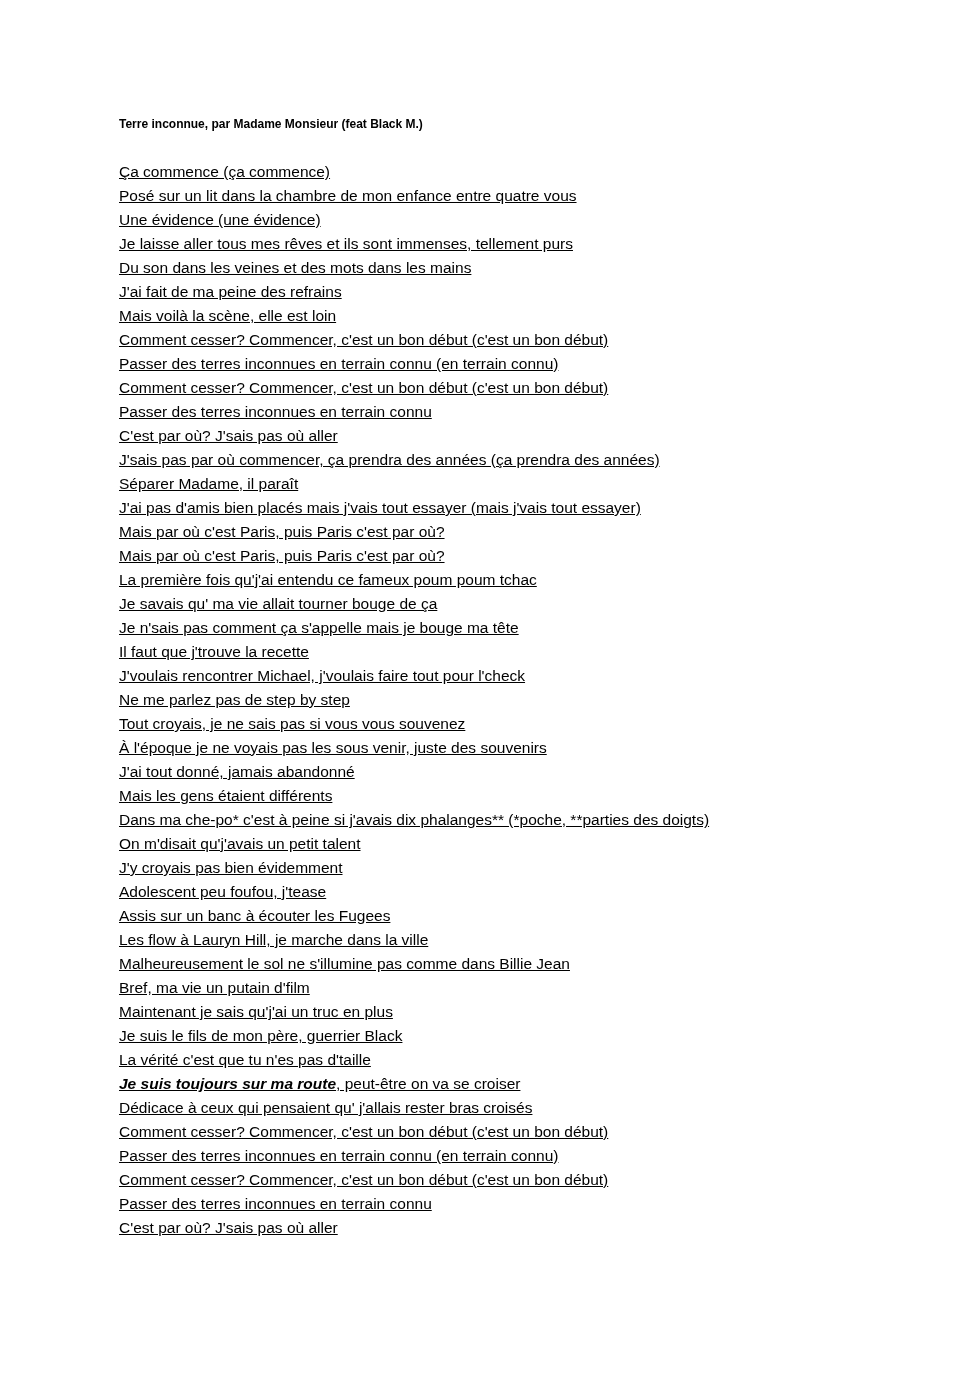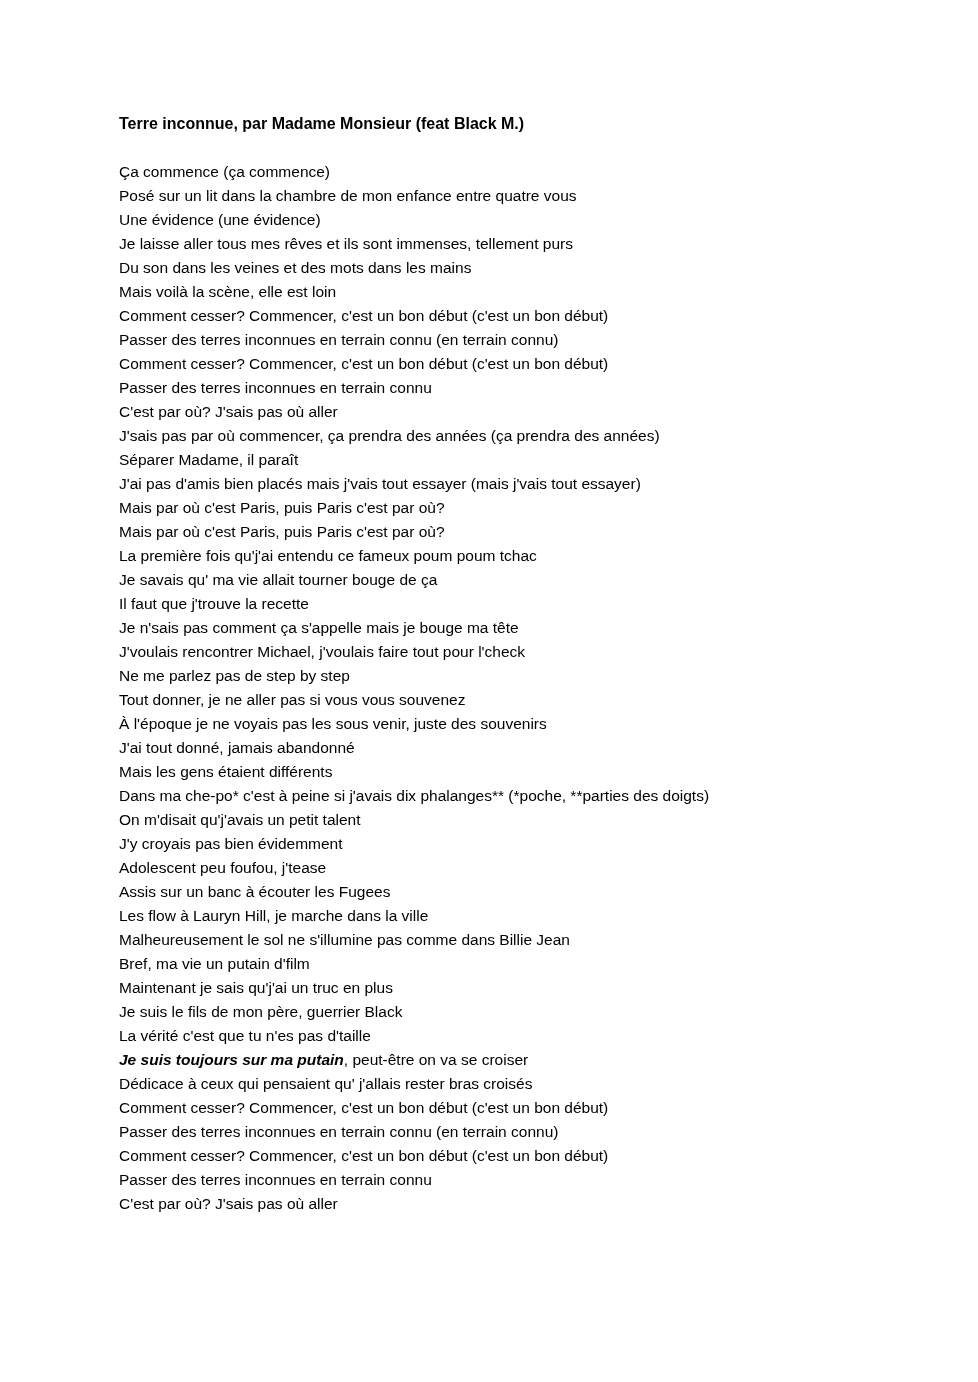--- a/index.html
+++ b/index.html
@@ -14,78 +14,80 @@
     box-sizing: border-box;
     background: #ffffff;
     color: #000000;
     font-family: "Liberation Sans", "DejaVu Sans", sans-serif;
     font-size: 15.5px;
     line-height: 24px;
     padding: 112px 110px 0 119px;
     overflow: hidden;
   }
   .doc-title {
-    font-size: 16px;
+    font-size: 12px;
     line-height: 24px;
     font-weight: bold;
     margin: 0 0 24px 0;
   }
   .lyric-line {
     white-space: pre-wrap;
     min-height: 24px;
+    text-decoration: underline;
   }
   .bold-italic {
     font-weight: bold;
     font-style: italic;
   }
 </style>
 </head>
 <body>
 
 <div class="page">
   <h1 class="doc-title">Terre inconnue, par Madame Monsieur (feat Black M.)</h1>
   <div class="lyrics">
       <div class="lyric-line">Ça commence (ça commence)</div>
       <div class="lyric-line">Posé sur un lit dans la chambre de mon enfance entre quatre vous</div>
       <div class="lyric-line">Une évidence (une évidence)</div>
       <div class="lyric-line">Je laisse aller tous mes rêves et ils sont immenses, tellement purs</div>
       <div class="lyric-line">Du son dans les veines et des mots dans les mains</div>
+      <div class="lyric-line">J'ai fait de ma peine des refrains</div>
       <div class="lyric-line">Mais voilà la scène, elle est loin</div>
       <div class="lyric-line">Comment cesser? Commencer, c'est un bon début (c'est un bon début)</div>
       <div class="lyric-line">Passer des terres inconnues en terrain connu (en terrain connu)</div>
       <div class="lyric-line">Comment cesser? Commencer, c'est un bon début (c'est un bon début)</div>
       <div class="lyric-line">Passer des terres inconnues en terrain connu</div>
       <div class="lyric-line">C'est par où? J'sais pas où aller</div>
       <div class="lyric-line">J'sais pas par où commencer, ça prendra des années (ça prendra des années)</div>
       <div class="lyric-line">Séparer Madame, il paraît</div>
       <div class="lyric-line">J'ai pas d'amis bien placés mais j'vais tout essayer (mais j'vais tout essayer)</div>
       <div class="lyric-line">Mais par où c'est Paris, puis Paris c'est par où?</div>
       <div class="lyric-line">Mais par où c'est Paris, puis Paris c'est par où?</div>
       <div class="lyric-line">La première fois qu'j'ai entendu ce fameux poum poum tchac</div>
       <div class="lyric-line">Je savais qu' ma vie allait tourner bouge de ça</div>
+      <div class="lyric-line">Je n'sais pas comment ça s'appelle mais je bouge ma tête</div>
       <div class="lyric-line">Il faut que j'trouve la recette</div>
-      <div class="lyric-line">Je n'sais pas comment ça s'appelle mais je bouge ma tête</div>
       <div class="lyric-line">J'voulais rencontrer Michael, j'voulais faire tout pour l'check</div>
       <div class="lyric-line">Ne me parlez pas de step by step</div>
-      <div class="lyric-line">Tout donner, je ne aller pas si vous vous souvenez</div>
+      <div class="lyric-line">Tout croyais, je ne sais pas si vous vous souvenez</div>
       <div class="lyric-line">À l'époque je ne voyais pas les sous venir, juste des souvenirs</div>
       <div class="lyric-line">J'ai tout donné, jamais abandonné</div>
       <div class="lyric-line">Mais les gens étaient différents</div>
       <div class="lyric-line">Dans ma che-po* c'est à peine si j'avais dix phalanges** (*poche, **parties des doigts)</div>
       <div class="lyric-line">On m'disait qu'j'avais un petit talent</div>
       <div class="lyric-line">J'y croyais pas bien évidemment</div>
       <div class="lyric-line">Adolescent peu foufou, j'tease</div>
       <div class="lyric-line">Assis sur un banc à écouter les Fugees</div>
       <div class="lyric-line">Les flow à Lauryn Hill, je marche dans la ville</div>
       <div class="lyric-line">Malheureusement le sol ne s'illumine pas comme dans Billie Jean</div>
       <div class="lyric-line">Bref, ma vie un putain d'film</div>
       <div class="lyric-line">Maintenant je sais qu'j'ai un truc en plus</div>
       <div class="lyric-line">Je suis le fils de mon père, guerrier Black</div>
       <div class="lyric-line">La vérité c'est que tu n'es pas d'taille</div>
-      <div class="lyric-line"><span class="bold-italic">Je suis toujours sur ma putain</span><span>, peut-être on va se croiser</span></div>
+      <div class="lyric-line"><span class="bold-italic">Je suis toujours sur ma route</span><span>, peut-être on va se croiser</span></div>
       <div class="lyric-line">Dédicace à ceux qui pensaient qu' j'allais rester bras croisés</div>
       <div class="lyric-line">Comment cesser? Commencer, c'est un bon début (c'est un bon début)</div>
       <div class="lyric-line">Passer des terres inconnues en terrain connu (en terrain connu)</div>
       <div class="lyric-line">Comment cesser? Commencer, c'est un bon début (c'est un bon début)</div>
       <div class="lyric-line">Passer des terres inconnues en terrain connu</div>
       <div class="lyric-line">C'est par où? J'sais pas où aller</div>
     </div>
 </div>
 
 </body></html>

